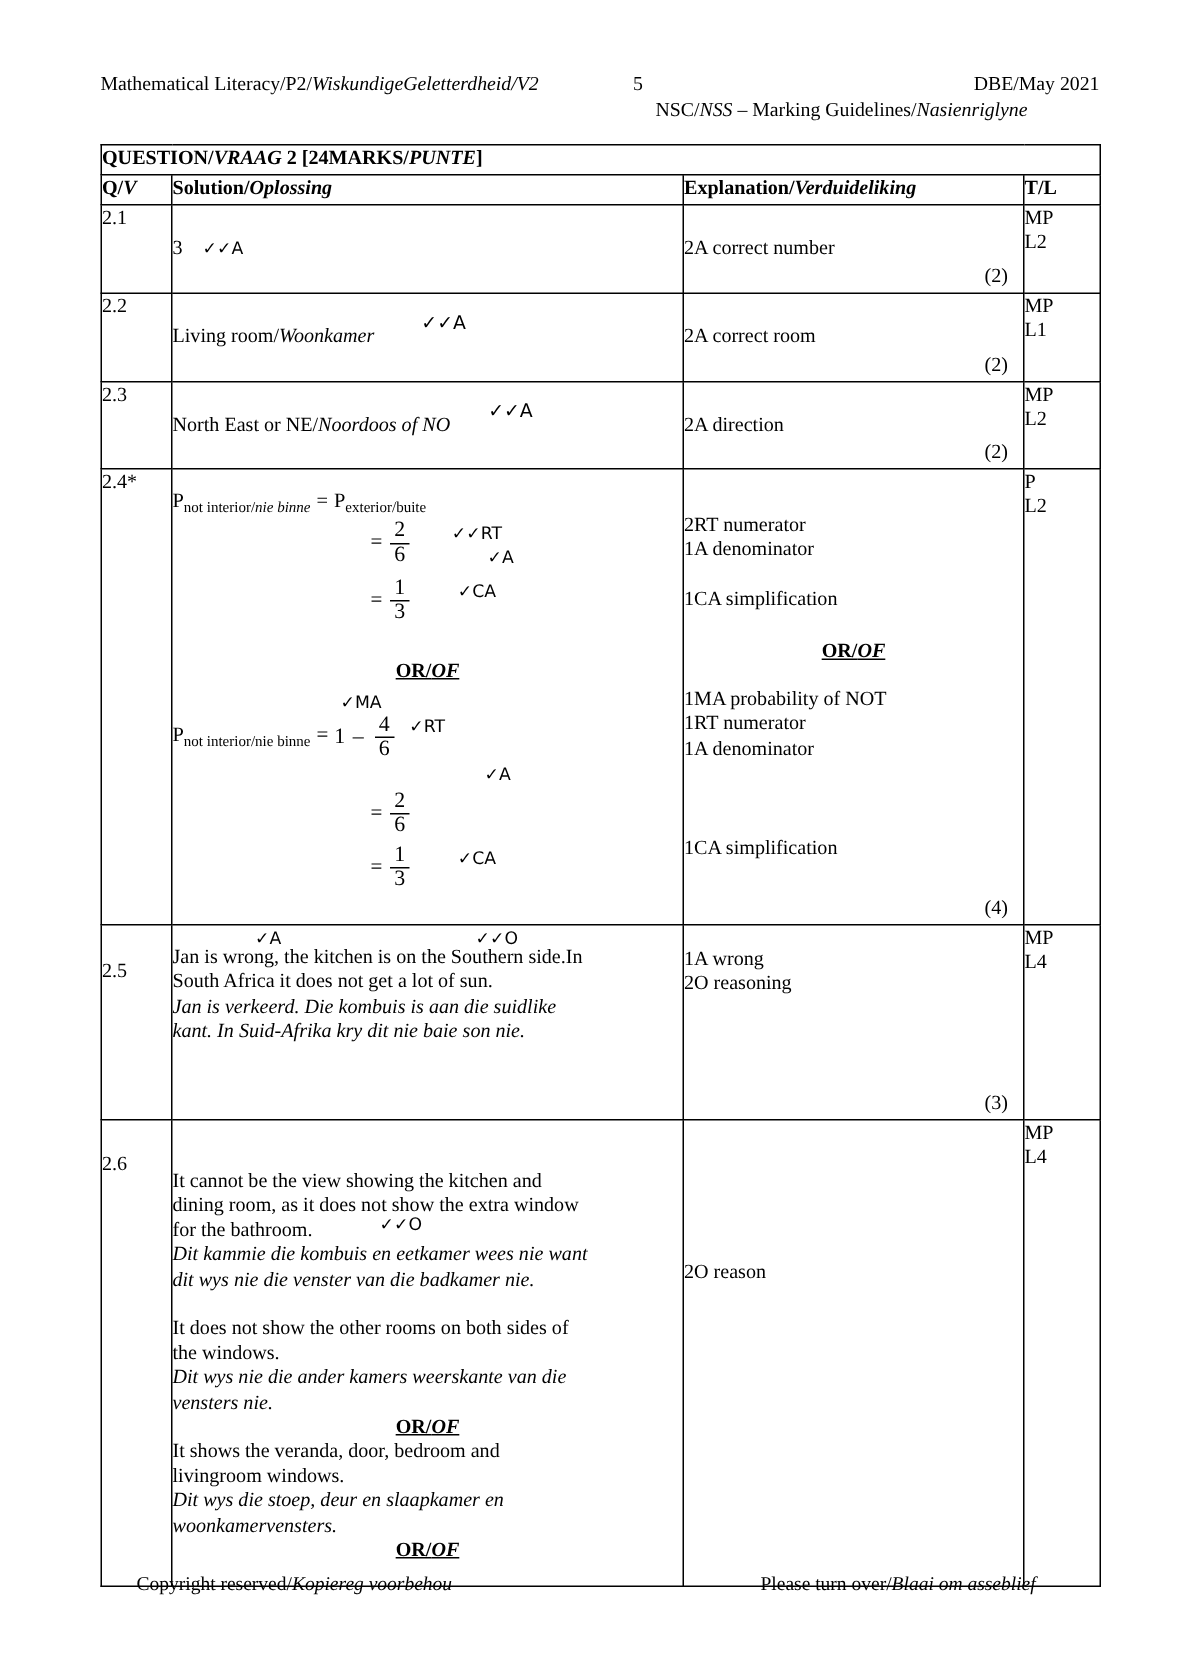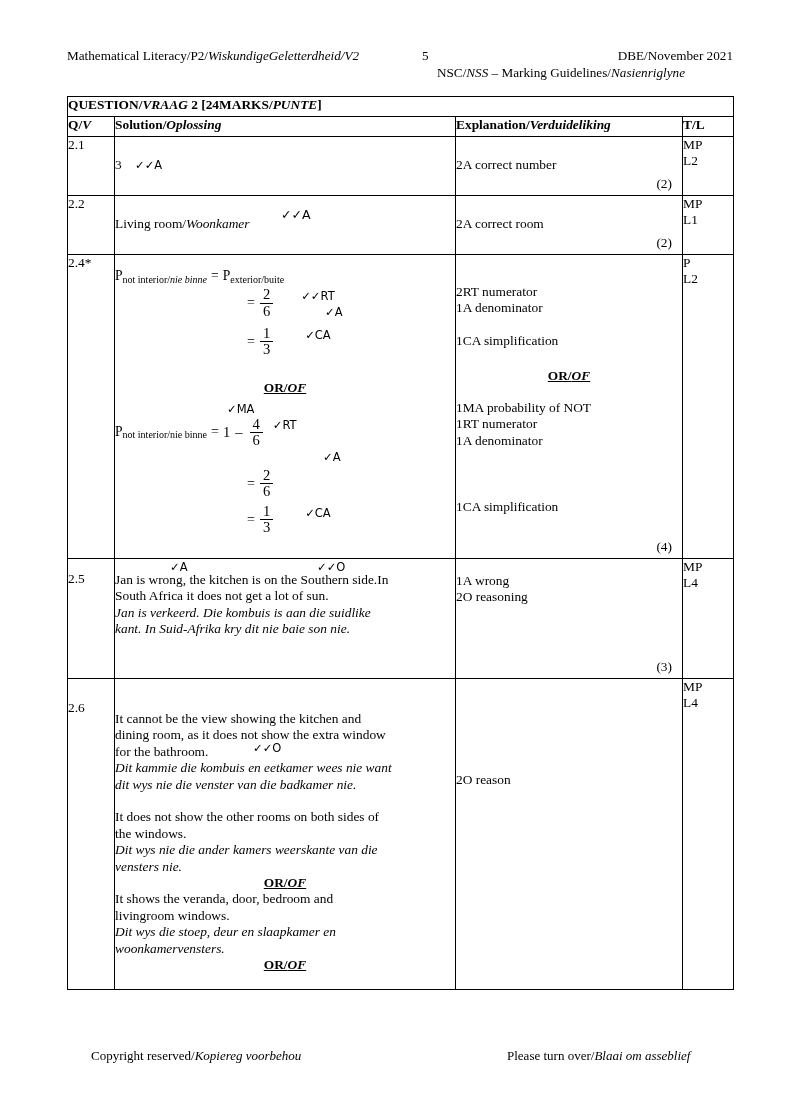--- a/index.html
+++ b/index.html
@@ -170,21 +170,21 @@
 </style>
 </head>
 <body>
 
 <div class="page">
 
   <div class="runhead">
     <div class="runhead-row1">
       <span class="rh-left"><span>Mathematical Literacy/P2/</span><span class="it">WiskundigeGeletterdheid/V2</span></span>
       <span class="rh-center">5</span>
-      <span class="rh-right">DBE/November 2021</span>
+      <span class="rh-right">DBE/May 2021</span>
     </div>
     <div class="runhead-row2"><span>NSC/</span><span class="it">NSS</span><span> – Marking Guidelines/</span><span class="it">Nasienriglyne</span></div>
   </div>
 
   <table class="tbl">
     <colgroup>
       <col class="c-qv">
         <col class="c-sol">
         <col class="c-exp">
         <col class="c-tl">
@@ -229,20 +229,36 @@
         <td class="exp">
           <div style="padding-top:20px">2A correct room</div>
           <div class="marks-abs">(2)</div>
         </td>
         <td class="tl">
           <div>MP</div>
           <div>L1</div>
         </td>
       </tr>
 
+      <tr>
+        <td class="qv" style="height:57px">2.3</td>
+        <td class="sol">
+          <div style="padding-top:20px"><span>North East or NE/</span><span class="it">Noordoos of NO</span>
+            <span class="tick ann-sup" style="margin-left:22px">✓✓A</span>
+          </div>
+        </td>
+        <td class="exp">
+          <div style="padding-top:20px">2A direction</div>
+          <div class="marks-abs">(2)</div>
+        </td>
+        <td class="tl">
+          <div>MP</div>
+          <div>L2</div>
+        </td>
+      </tr>
 
       <tr>
         <td class="qv" style="height:303px">2.4*</td>
 
         <td class="sol">
 
           <div class="psub" style="padding-top:13px"><span>P</span><sub><span>not interior/</span><span class="it">nie binne</span></sub><span style="margin:0 4px">=</span><span>P</span><sub>exterior/buite</sub></div>
 
           <div class="eqline" style="margin-left:132px; margin-top:2px">
             <span class="eqsign">=</span>
@@ -315,21 +331,21 @@
           <div class="marks-abs">(4)</div>
         </td>
 
         <td class="tl">
           <div>P</div>
           <div>L2</div>
         </td>
       </tr>
 
       <tr>
-        <td class="qv" style="height:107px; padding-top:12px">2.5</td>
+        <td class="qv" style="height:107px; padding-top:22px">2.5</td>
         <td class="sol">
           <div style="position:relative; height:13px">
             <span class="tick" style="position:absolute; left:55px; top:0">✓A</span>
             <span class="tick" style="position:absolute; left:202px; top:0">✓✓O</span>
           </div>
           <div>
             <div>Jan is wrong, the kitchen is on the Southern side.In</div>
             <div>South Africa it does not get a lot of sun.</div>
           </div>
           <div class="it">

